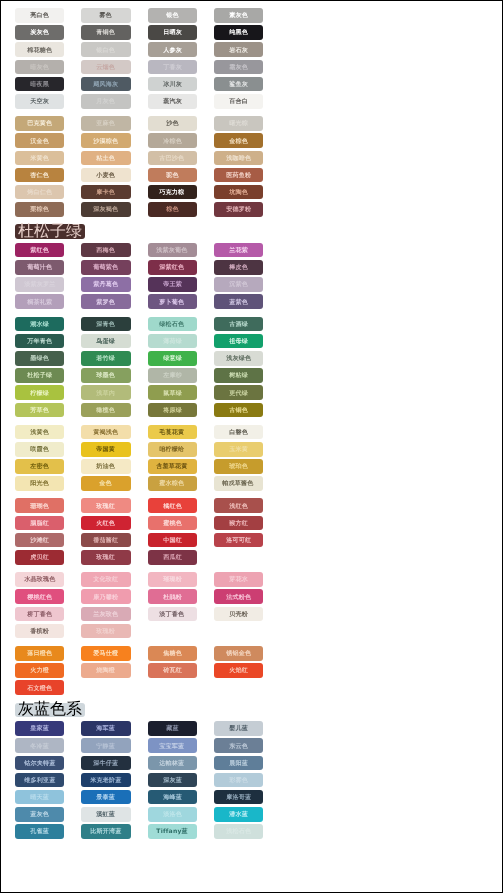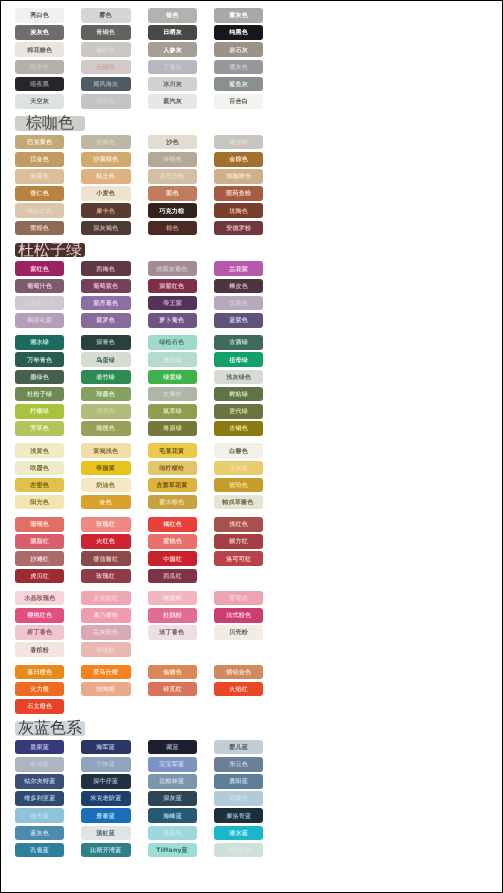--- a/index.html
+++ b/index.html
@@ -153,25 +153,20 @@
           <div class="chip" style="background: rgb(231, 231, 230);">
             <span class="lbl" style="color: rgb(88, 87, 85);">蒸汽灰</span>
           </div>
           <div class="chip" style="background: rgb(244, 243, 240);">
             <span class="lbl" style="color: rgb(92, 90, 86);">百合白</span>
           </div>
         </div>
         <div class="section-gap"></div>
       </div>
       <div class="section">
-        <div class="section-header-row">
-          <div class="header-chip" style="background: rgb(207, 206, 203);">
-            <span class="lbl" style="color: rgb(79, 77, 73);">棕咖色</span>
-          </div>
-        </div>
         <div class="row">
           <div class="chip" style="background: rgb(196, 168, 120);">
             <span class="lbl" style="color: rgb(245, 236, 217);">巴克黄色</span>
           </div>
           <div class="chip" style="background: rgb(192, 182, 164);">
             <span class="lbl" style="color: rgb(214, 207, 194);">亚麻色</span>
           </div>
           <div class="chip" style="background: rgb(226, 221, 209);">
             <span class="lbl" style="color: rgb(94, 90, 81);">沙色</span>
           </div>
@@ -608,21 +603,21 @@
           </div>
           <div class="chip empty"></div>
           <div class="chip empty"></div>
           <div class="chip empty"></div>
         </div>
         <div class="section-gap"></div>
       </div>
       <div class="section">
         <div class="section-header-row">
           <div class="header-chip" style="background: rgb(207, 215, 220);">
-            <span class="lbl" style="color: #404040;">灰蓝色系</span>
+            <span class="lbl" style="color: #000000;">灰蓝色系</span>
           </div>
         </div>
         <div class="row">
           <div class="chip" style="background: rgb(54, 57, 122);">
             <span class="lbl" style="color: rgb(182, 185, 226);">皇家蓝</span>
           </div>
           <div class="chip" style="background: rgb(43, 53, 102);">
             <span class="lbl" style="color: rgb(170, 178, 221);">海军蓝</span>
           </div>
           <div class="chip" style="background: rgb(27, 31, 46);">

